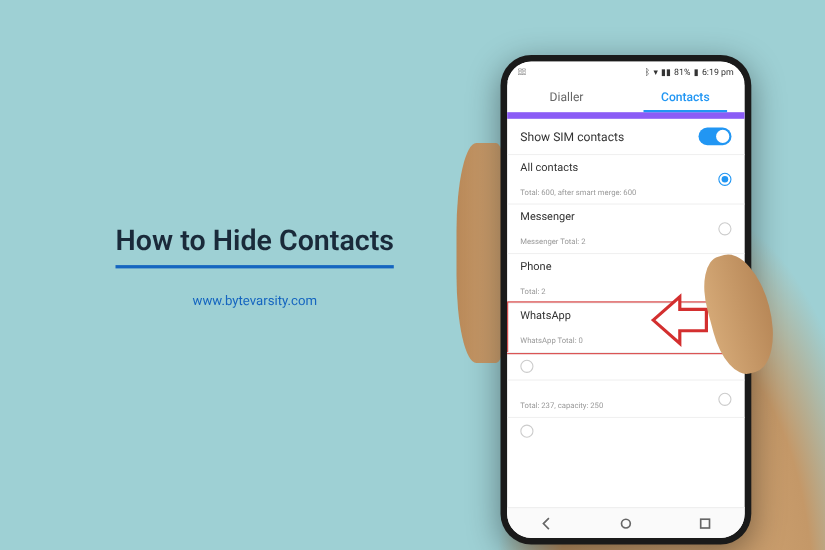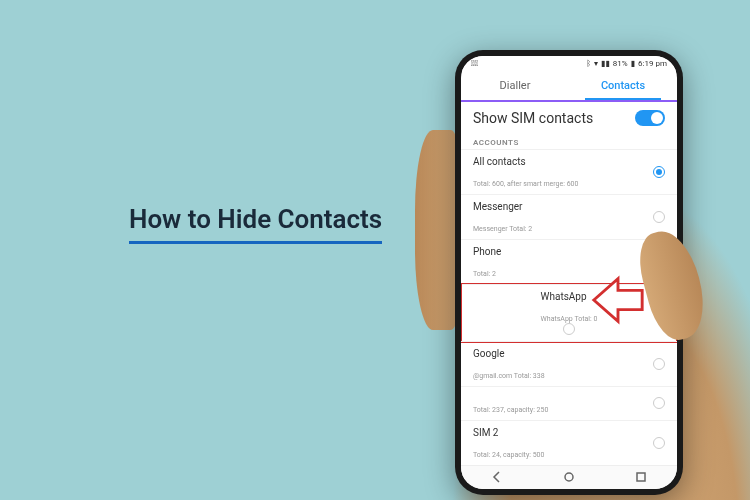--- a/index.html
+++ b/index.html
@@ -15,21 +15,20 @@
       position: absolute;
       left: 105px;
       top: 200px;
       text-align: center;
     }
     .title-line {
       font-size: 26px;
       font-weight: 600;
       color: #1a2a3a;
       line-height: 1.5;
-      margin-left: 24px;
     }
     .title-underline {
       display: inline-block;
       border-bottom: 3px solid #1565c0;
       padding-bottom: 2px;
     }
     .website-url {
       font-size: 12px;
       color: #1565c0;
       margin-top: 22px;
@@ -101,21 +100,21 @@
       padding: 0 10px;
       font-size: 8px;
       color: #333;
       background: #fff;
     }
     .status-left { display: flex; gap: 3px; }
     .status-right { display: flex; gap: 3px; align-items: center; }
     .tabs {
       display: flex;
       height: 34px;
-      border-bottom: 2px solid #8b5cf6;
+      border-bottom: 6px solid #8b5cf6;
     }
     .tab {
       flex: 1;
       display: flex;
       align-items: center;
       justify-content: center;
       font-size: 11px;
       color: #666;
       position: relative;
     }
@@ -130,21 +129,21 @@
       left: 15%;
       right: 15%;
       height: 2px;
       background: #2196f3;
     }
     .sim-row {
       display: flex;
       align-items: center;
       justify-content: space-between;
       padding: 8px 12px;
-      font-size: 14px;
+      font-size: 11px;
       color: #333;
     }
     .toggle {
       width: 30px;
       height: 16px;
       background: #2196f3;
       border-radius: 10px;
       position: relative;
     }
     .toggle::after {
@@ -237,20 +236,21 @@
       pointer-events: none;
     }
   </style>
 </head>
 <body>
 
 <div class="title-block">
   <div class="title-line">
     <span class="title-underline">How to Hide Contacts</span>
   </div>
+  <div class="website-url">www.bytevarsity.com</div>
 </div>
 
 <div class="hand-phone">
   <div class="hand"></div>
   <div class="finger-left"></div>
 
   <div class="phone">
     <div class="phone-screen">
 
       <div class="status-bar">
@@ -270,21 +270,20 @@
       <div class="tabs">
         <div class="tab">Dialler</div>
         <div class="tab active">Contacts</div>
       </div>
 
       <div class="sim-row">
         <span>Show SIM contacts</span>
         <div class="toggle"></div>
       </div>
 
-      <div class="section-header">ACCOUNTS</div>
 
       <div class="account-row">
         <div class="account-info">
           <div class="account-name">All contacts</div>
           <div class="account-sub">Total: 600, after smart merge: 600</div>
         </div>
         <div class="radio selected"></div>
       </div>
 
       <div class="account-row">
@@ -297,54 +296,45 @@
       </div>
 
       <div class="account-row">
         <div class="account-info">
           <div class="account-name">Phone</div>
           <div class="account-sub">Total: 2</div>
         </div>
         <div class="radio"></div>
       </div>
 
-      <div class="account-row" style="position:relative;flex-direction:column;">
+      <div class="account-row" style="position:relative;">
         <div class="highlight-box"></div>
         <div class="account-info">
           <div class="account-name">WhatsApp</div>
           <div class="account-sub">WhatsApp
 Total: 0</div>
         </div>
         <div class="radio"></div>
         <svg class="arrow-highlight" viewBox="0 0 60 60">
           <path d="M 5 30 L 30 8 L 30 20 L 55 20 L 55 40 L 30 40 L 30 52 Z" fill="#fff" stroke="#d32f2f" stroke-width="3"></path>
         </svg>
       </div>
 
       <div class="account-row">
-        <div class="account-info">
-          <div class="account-name">Google</div>
-          <div class="account-sub">@gmail.com
-Total: 338</div>
-        </div>
         <div class="radio"></div>
       </div>
 
       <div class="account-row">
         <div class="account-info">
           <div class="account-sub">Total: 237, capacity: 250</div>
         </div>
         <div class="radio"></div>
       </div>
 
       <div class="account-row">
-        <div class="account-info">
-          <div class="account-name">SIM 2</div>
-          <div class="account-sub">Total: 24, capacity: 500</div>
-        </div>
         <div class="radio"></div>
       </div>
 
       <div class="nav-bar">
         <div class="nav-icon">
           <svg width="12" height="12" viewBox="0 0 12 12">
               <path d="M8 1 L3 6 L8 11" stroke="#666" stroke-width="1.5" fill="none"></path>
             </svg>
         </div>
         <div class="nav-icon">

